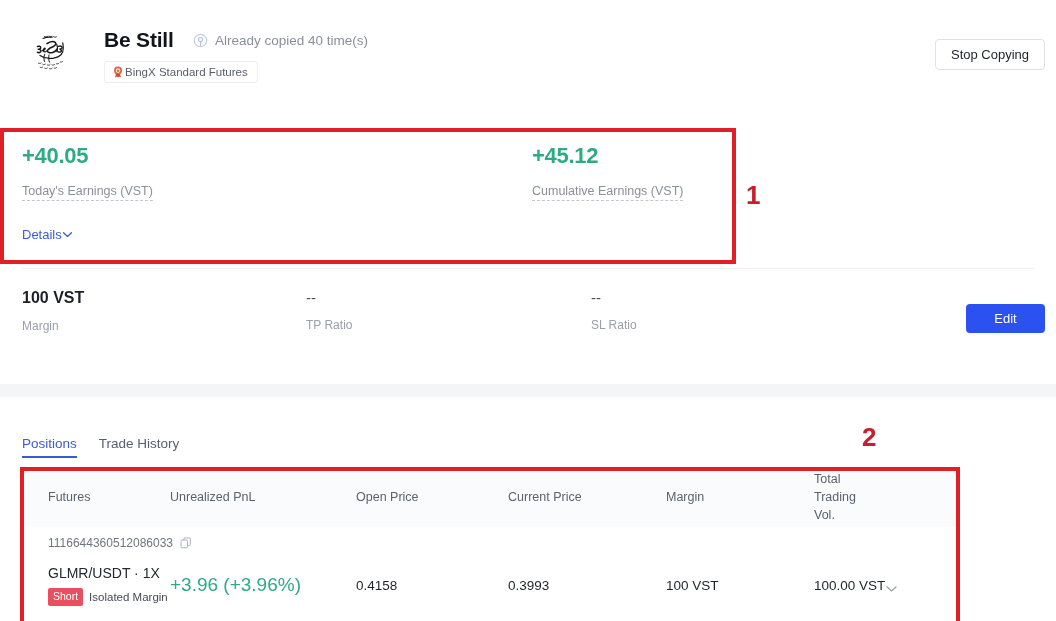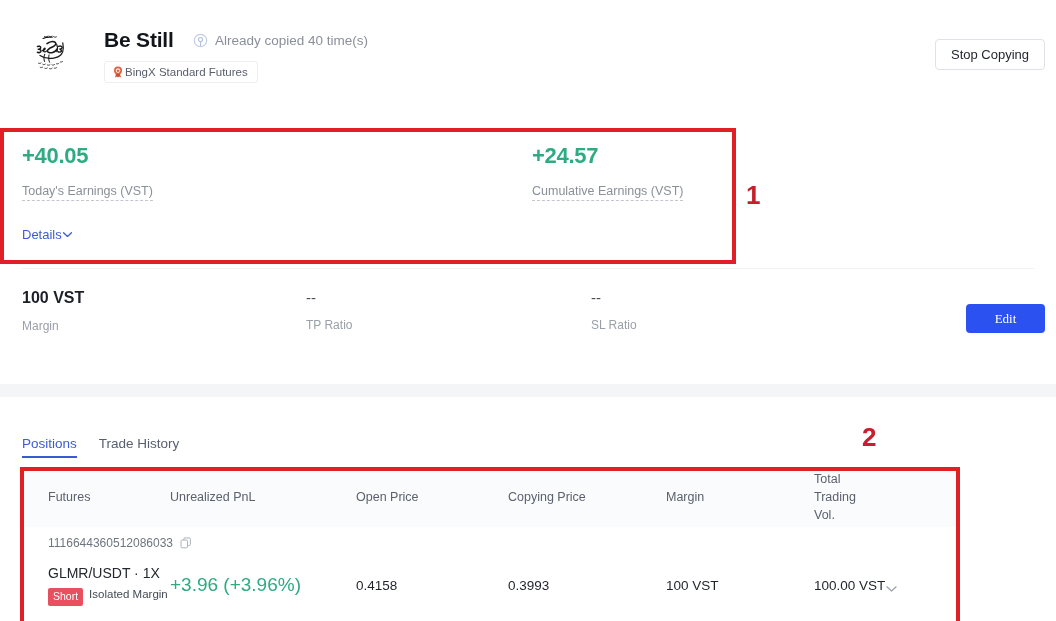--- a/index.html
+++ b/index.html
@@ -66,21 +66,21 @@
   .mcol { position:absolute; top:0; }
   .mcol.c1 { left:22px; }
   .mcol.c2 { left:306px; }
   .mcol.c3 { left:591px; }
   .mval { font-size:16px; font-weight:700; color:#1b1f27; line-height:1.3; }
   .mval.dim { color:#4a4f59; font-weight:400; font-size:15px; }
   .mlabel { margin-top:10px; font-size:12px; color:#9aa0a9; }
   .edit-btn {
     position:absolute; left:966px; top:304px; width:79px; height:29px;
     background:#2b52f0; border:none; border-radius:4px;
-    color:#fff; font-family:Liberation Serif, serif; font-size:13px; font-weight:400; cursor:pointer;
+    color:#fff; font-family:Liberation Sans, sans-serif; font-size:13px; font-weight:400; cursor:pointer;
   }
 
   
   .gray-band { position:absolute; left:0; top:384px; width:1056px; height:13px; background:#f4f5f6; }
 
   
   .tabs { position:absolute; left:22px; top:436px; display:flex; gap:22px; align-items:flex-start;justify-content:flex-end; }
   .tab { font-size:13.5px; color:#57606e; cursor:pointer; padding-bottom:7px; position:relative; }
   .tab.active { color:#3b5bd4; }
   .tab.active::after {
@@ -105,21 +105,21 @@
   .order-row {
     height:32px; display:flex; align-items:center;
     padding-left:26px; gap:7px; background:#fff;
   }
   .order-id { font-size:12px; color:#6f757f; }
   .copy-icon { width:12px; height:12px; display:block; }
 
   .trow { height:52px; display:flex; align-items:center; background:#fff; }
   .cell { font-size:13.5px; color:#1f232b; }
   .sym-line { font-size:14px; color:#23272f; line-height:1.35; }
-  .sym-sub { margin-top:5px; display:flex; gap:6px; }
+  .sym-sub { margin-top:5px; display:flex; align-items:center; gap:6px; }
   .tag-short {
     background:#e8505f; color:#fff; font-size:10.5px;
     padding:1px 5px; border-radius:2px; line-height:1.45; font-weight:400;
   }
   .sub-text { font-size:11.5px; color:#444a55; }
   .pnl-pos { color:#2eab83; font-size:19px; }
   .vol-cell { display:flex; align-items:flex-end; }
   .row-chev { width:13px; height:8px; display:block; cursor:pointer; }
 
   
@@ -186,21 +186,21 @@
 
     <button class="stop-copying">Stop Copying</button>
   </div>
 
   <div class="earnings">
     <div class="earn-col a">
       <div class="earn-value">+40.05</div>
       <div class="earn-label">Today's Earnings (VST)</div>
     </div>
     <div class="earn-col b">
-      <div class="earn-value">+24.57</div>
+      <div class="earn-value">+45.12</div>
       <div class="earn-label">Cumulative Earnings (VST)</div>
     </div>
     <div class="details-link">
       <span>Details</span>
       <svg class="chev" viewBox="0 0 12 8">
         <path d="M1.5 2L6 6.2 10.5 2" fill="none" stroke="#3b5bd4" stroke-width="1.5" stroke-linecap="round" stroke-linejoin="round"></path>
       </svg>
     </div>
   </div>
 
@@ -235,21 +235,21 @@
       <div class="c-futures">
           <div class="th">Futures</div>
         </div>
       <div class="c-pnl">
           <div class="th">Unrealized PnL</div>
         </div>
       <div class="c-open">
           <div class="th">Open Price</div>
         </div>
       <div class="c-current">
-          <div class="th">Copying Price</div>
+          <div class="th">Current Price</div>
         </div>
       <div class="c-margin">
           <div class="th">Margin</div>
         </div>
       <div class="c-vol">
           <div class="th">Total Trading Vol.</div>
         </div>
     </div>
 
     <div class="order-row">

